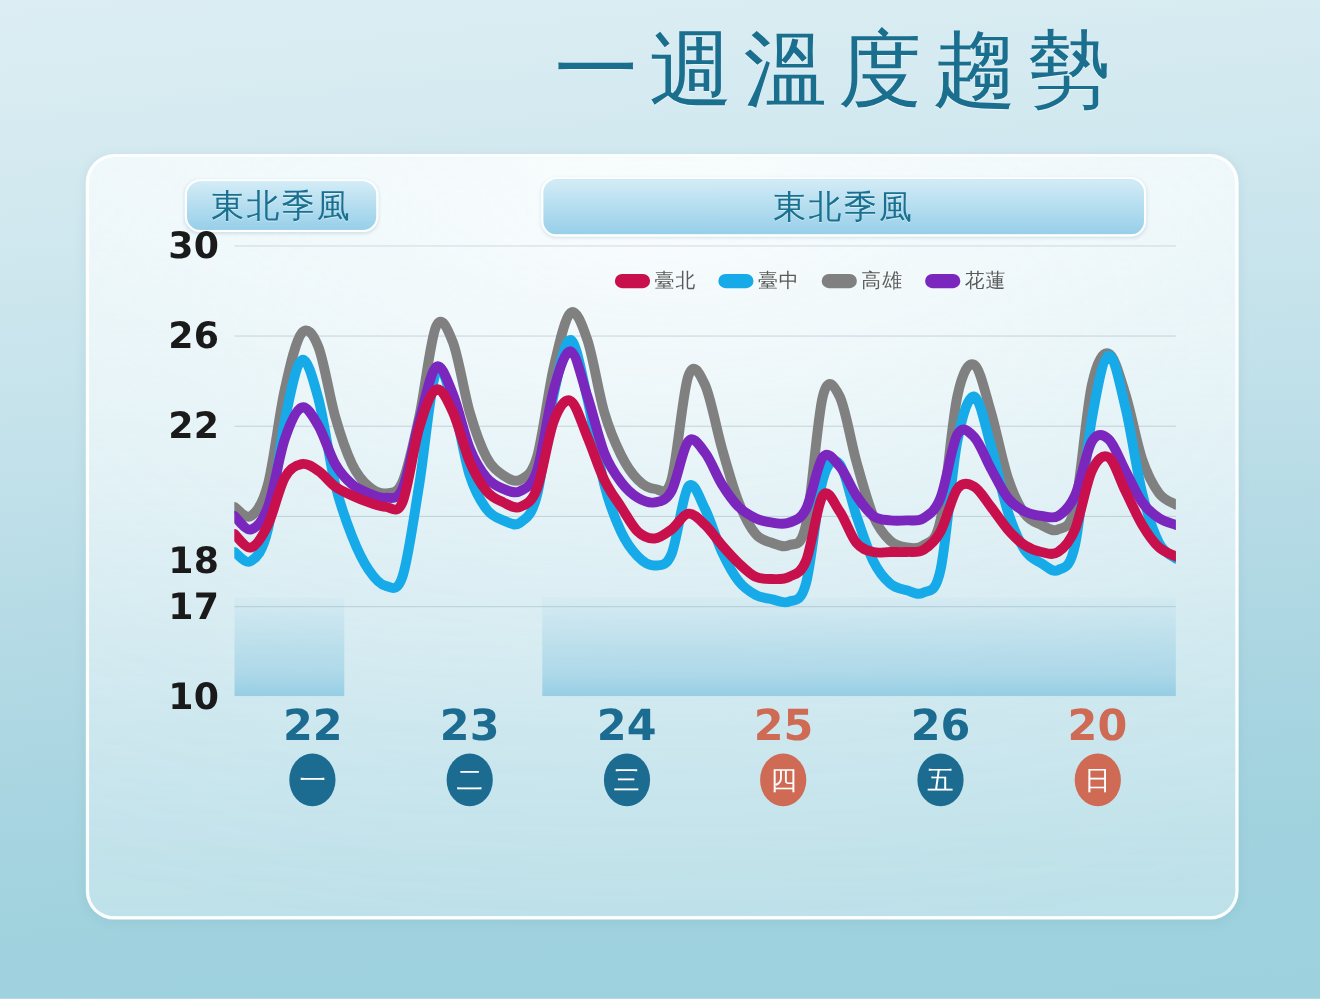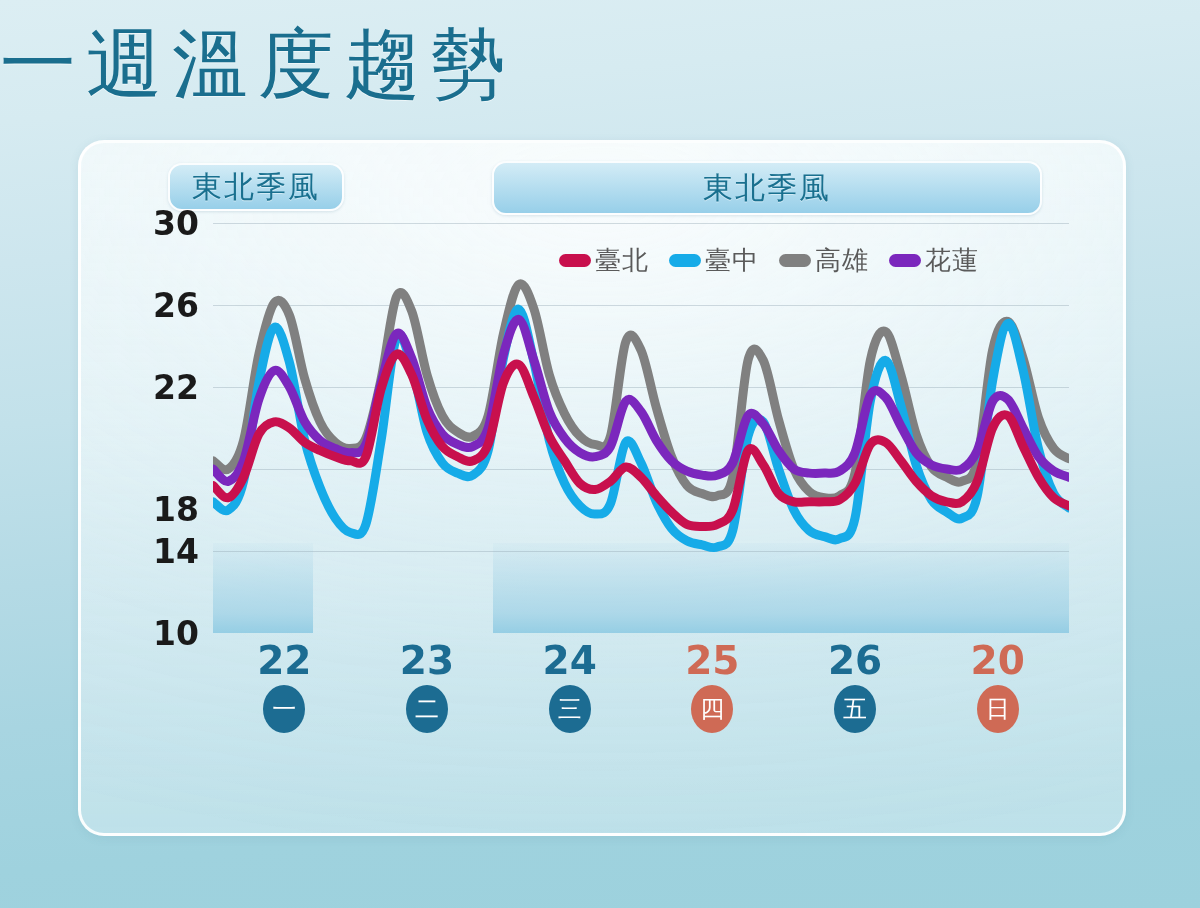--- a/index.html
+++ b/index.html
@@ -23,21 +23,21 @@
         #9cd1dd 100%);
     position: relative;
   }
 
   
   .title {
     position: absolute;
     top: 18px;
     left: 0;
     width: 1020px;
-    text-align: left;
+    text-align: right;
     font-size: 76px;
     font-weight: 400;
     letter-spacing: 10px;
     color: #1a6e8e;
     text-shadow: 0 1px 0 rgba(255,255,255,.55);
     line-height: 1.2;
   }
 
   
   .card {
@@ -121,21 +121,21 @@
     top: 100px;
     display: flex;
     gap: 20px;
     align-items: center;
   }
   .legend-item { display: flex; align-items: center; gap: 4px; }
   .legend-swatch {
     width: 32px; height: 13px; border-radius: 7px;
   }
   .legend-text {
-    font-size: 26px;
+    font-size: 18px;
     color: #5a5a5a;
     letter-spacing: 1px;
   }
 
   
   .dates {
     position: absolute;
     left: 132px;
     top: 498px;
     width: 856px;
@@ -210,21 +210,21 @@
         </div>
     </div>
     <svg class="chart-svg" id="chart-svg" viewBox="0 0 856 410" preserveAspectRatio="none">
         <path d="M 0.00 237.80 C 2.55 239.17, 10.19 249.42, 15.29 246.00 C 20.38 242.58, 25.48 236.43, 30.57 217.30 C 35.67 198.17, 40.76 154.09, 45.86 131.20 C 50.95 108.31, 56.05 86.44, 61.14 79.95 C 66.24 73.46, 71.33 79.61, 76.43 92.25 C 81.52 104.89, 86.62 138.03, 91.71 155.80 C 96.81 173.57, 101.90 188.26, 107.00 198.85 C 112.10 209.44, 117.19 214.91, 122.29 219.35 C 127.38 223.79, 132.48 226.18, 137.57 225.50 C 142.67 224.82, 147.76 226.87, 152.86 215.25 C 157.95 203.63, 163.05 179.38, 168.14 155.80 C 173.24 132.23, 178.33 85.08, 183.43 73.80 C 188.52 62.53, 193.62 75.17, 198.71 88.15 C 203.81 101.13, 208.90 134.27, 214.00 151.70 C 219.10 169.12, 224.19 183.13, 229.29 192.70 C 234.38 202.27, 239.48 205.68, 244.57 209.10 C 249.67 212.52, 254.76 215.93, 259.86 213.20 C 264.95 210.47, 270.05 209.78, 275.14 192.70 C 280.24 175.62, 285.33 132.57, 290.43 110.70 C 295.52 88.83, 300.62 65.60, 305.71 61.50 C 310.81 57.40, 315.90 71.07, 321.00 86.10 C 326.10 101.13, 331.19 134.27, 336.29 151.70 C 341.38 169.12, 346.48 180.40, 351.57 190.65 C 356.67 200.90, 361.76 208.07, 366.86 213.20 C 371.95 218.32, 377.05 221.40, 382.14 221.40 C 387.24 221.40, 392.33 230.28, 397.43 213.20 C 402.52 196.12, 407.62 133.25, 412.71 118.90 C 417.81 104.55, 422.90 116.17, 428.00 127.10 C 433.10 138.03, 438.19 166.73, 443.29 184.50 C 448.38 202.27, 453.48 220.72, 458.57 233.70 C 463.67 246.68, 468.76 256.25, 473.86 262.40 C 478.95 268.55, 484.05 268.89, 489.14 270.60 C 494.24 272.31, 499.33 275.38, 504.43 272.65 C 509.52 269.92, 514.62 276.75, 519.71 254.20 C 524.81 231.65, 529.90 156.82, 535.00 137.35 C 540.10 117.87, 545.19 127.44, 550.29 137.35 C 555.38 147.26, 560.48 178.69, 565.57 196.80 C 570.67 214.91, 575.76 234.04, 580.86 246.00 C 585.95 257.96, 591.05 263.77, 596.14 268.55 C 601.24 273.33, 606.33 274.02, 611.43 274.70 C 616.52 275.38, 621.62 276.75, 626.71 272.65 C 631.81 268.55, 636.90 272.65, 642.00 250.10 C 647.10 227.55, 652.19 160.92, 657.29 137.35 C 662.38 113.77, 667.48 106.26, 672.57 108.65 C 677.67 111.04, 682.76 134.62, 687.86 151.70 C 692.95 168.78, 698.05 195.78, 703.14 211.15 C 708.24 226.53, 713.33 236.77, 718.43 243.95 C 723.52 251.12, 728.62 251.81, 733.71 254.20 C 738.81 256.59, 743.90 261.03, 749.00 258.30 C 754.10 255.57, 759.19 259.67, 764.29 237.80 C 769.38 215.93, 774.48 150.33, 779.57 127.10 C 784.67 103.87, 789.76 97.03, 794.86 98.40 C 799.95 99.77, 805.05 119.24, 810.14 135.30 C 815.24 151.36, 820.33 179.72, 825.43 194.75 C 830.52 209.78, 835.62 218.67, 840.71 225.50 C 845.81 232.33, 853.45 234.04, 856.00 235.75" fill="none" stroke="#808080" stroke-width="9" stroke-linecap="round" stroke-linejoin="round" vector-effect="non-scaling-stroke"></path>
         <path d="M 0.00 278.80 C 2.55 280.17, 10.19 290.42, 15.29 287.00 C 20.38 283.58, 25.48 279.48, 30.57 258.30 C 35.67 237.12, 40.76 185.53, 45.86 159.90 C 50.95 134.28, 56.05 107.97, 61.14 104.55 C 66.24 101.13, 71.33 120.61, 76.43 139.40 C 81.52 158.19, 86.62 196.46, 91.71 217.30 C 96.81 238.14, 101.90 251.47, 107.00 264.45 C 112.10 277.43, 117.19 287.68, 122.29 295.20 C 127.38 302.72, 132.48 308.53, 137.57 309.55 C 142.67 310.57, 147.76 316.73, 152.86 301.35 C 157.95 285.98, 163.05 248.39, 168.14 217.30 C 173.24 186.21, 178.33 127.10, 183.43 114.80 C 188.52 102.50, 193.62 127.78, 198.71 143.50 C 203.81 159.22, 208.90 193.04, 214.00 209.10 C 219.10 225.16, 224.19 233.02, 229.29 239.85 C 234.38 246.68, 239.48 248.05, 244.57 250.10 C 249.67 252.15, 254.76 255.91, 259.86 252.15 C 264.95 248.39, 270.05 247.03, 275.14 227.55 C 280.24 208.08, 285.33 158.88, 290.43 135.30 C 295.52 111.73, 300.62 85.42, 305.71 86.10 C 310.81 86.78, 315.90 117.53, 321.00 139.40 C 326.10 161.27, 331.19 197.14, 336.29 217.30 C 341.38 237.46, 346.48 249.42, 351.57 260.35 C 356.67 271.28, 361.76 277.78, 366.86 282.90 C 371.95 288.03, 377.05 291.44, 382.14 291.10 C 387.24 290.76, 392.33 292.81, 397.43 280.85 C 402.52 268.89, 407.62 226.18, 412.71 219.35 C 417.81 212.52, 422.90 229.94, 428.00 239.85 C 433.10 249.76, 438.19 267.87, 443.29 278.80 C 448.38 289.73, 453.48 298.96, 458.57 305.45 C 463.67 311.94, 468.76 315.02, 473.86 317.75 C 478.95 320.48, 484.05 320.83, 489.14 321.85 C 494.24 322.88, 499.33 326.29, 504.43 323.90 C 509.52 321.51, 514.62 325.95, 519.71 307.50 C 524.81 289.05, 529.90 231.31, 535.00 213.20 C 540.10 195.09, 545.19 193.38, 550.29 198.85 C 555.38 204.32, 560.48 231.31, 565.57 246.00 C 570.67 260.69, 575.76 276.75, 580.86 287.00 C 585.95 297.25, 591.05 303.06, 596.14 307.50 C 601.24 311.94, 606.33 312.28, 611.43 313.65 C 616.52 315.02, 621.62 318.77, 626.71 315.70 C 631.81 312.63, 636.90 318.09, 642.00 295.20 C 647.10 272.31, 652.19 204.66, 657.29 178.35 C 662.38 152.04, 667.48 136.67, 672.57 137.35 C 677.67 138.03, 682.76 165.02, 687.86 182.45 C 692.95 199.88, 698.05 226.18, 703.14 241.90 C 708.24 257.62, 713.33 268.89, 718.43 276.75 C 723.52 284.61, 728.62 285.97, 733.71 289.05 C 738.81 292.12, 743.90 297.93, 749.00 295.20 C 754.10 292.47, 759.19 295.54, 764.29 272.65 C 769.38 249.76, 774.48 186.55, 779.57 157.85 C 784.67 129.15, 789.76 102.16, 794.86 100.45 C 799.95 98.74, 805.05 126.76, 810.14 147.60 C 815.24 168.44, 820.33 205.00, 825.43 225.50 C 830.52 246.00, 835.62 260.69, 840.71 270.60 C 845.81 280.51, 853.45 282.56, 856.00 284.95" fill="none" stroke="#16abe8" stroke-width="9" stroke-linecap="round" stroke-linejoin="round" vector-effect="non-scaling-stroke"></path>
         <path d="M 0.00 246.00 C 2.55 248.05, 10.19 259.67, 15.29 258.30 C 20.38 256.93, 25.48 251.47, 30.57 237.80 C 35.67 224.13, 40.76 191.33, 45.86 176.30 C 50.95 161.27, 56.05 149.65, 61.14 147.60 C 66.24 145.55, 71.33 155.46, 76.43 164.00 C 81.52 172.54, 86.62 189.97, 91.71 198.85 C 96.81 207.73, 101.90 212.86, 107.00 217.30 C 112.10 221.74, 117.19 223.45, 122.29 225.50 C 127.38 227.55, 132.48 230.28, 137.57 229.60 C 142.67 228.92, 147.76 233.02, 152.86 221.40 C 157.95 209.78, 163.05 178.35, 168.14 159.90 C 173.24 141.45, 178.33 114.80, 183.43 110.70 C 188.52 106.60, 193.62 123.00, 198.71 135.30 C 203.81 147.60, 208.90 171.86, 214.00 184.50 C 219.10 197.14, 224.19 205.00, 229.29 211.15 C 234.38 217.30, 239.48 219.35, 244.57 221.40 C 249.67 223.45, 254.76 226.18, 259.86 223.45 C 264.95 220.72, 270.05 220.38, 275.14 205.00 C 280.24 189.63, 285.33 149.31, 290.43 131.20 C 295.52 113.09, 300.62 95.33, 305.71 96.35 C 310.81 97.38, 315.90 121.97, 321.00 137.35 C 326.10 152.72, 331.19 175.62, 336.29 188.60 C 341.38 201.58, 346.48 208.42, 351.57 215.25 C 356.67 222.08, 361.76 226.52, 366.86 229.60 C 371.95 232.67, 377.05 234.72, 382.14 233.70 C 387.24 232.67, 392.33 232.67, 397.43 223.45 C 402.52 214.22, 407.62 184.16, 412.71 178.35 C 417.81 172.54, 422.90 182.11, 428.00 188.60 C 433.10 195.09, 438.19 209.10, 443.29 217.30 C 448.38 225.50, 453.48 232.68, 458.57 237.80 C 463.67 242.93, 468.76 245.66, 473.86 248.05 C 478.95 250.44, 484.05 251.47, 489.14 252.15 C 494.24 252.83, 499.33 254.20, 504.43 252.15 C 509.52 250.10, 514.62 249.76, 519.71 239.85 C 524.81 229.94, 529.90 199.19, 535.00 192.70 C 540.10 186.21, 545.19 195.09, 550.29 200.90 C 555.38 206.71, 560.48 220.03, 565.57 227.55 C 570.67 235.07, 575.76 242.24, 580.86 246.00 C 585.95 249.76, 591.05 249.42, 596.14 250.10 C 601.24 250.78, 606.33 250.44, 611.43 250.10 C 616.52 249.76, 621.62 251.47, 626.71 248.05 C 631.81 244.63, 636.90 242.24, 642.00 229.60 C 647.10 216.96, 652.19 181.42, 657.29 172.20 C 662.38 162.97, 667.48 169.13, 672.57 174.25 C 677.67 179.38, 682.76 193.72, 687.86 202.95 C 692.95 212.17, 698.05 223.11, 703.14 229.60 C 708.24 236.09, 713.33 239.17, 718.43 241.90 C 723.52 244.63, 728.62 245.32, 733.71 246.00 C 738.81 246.68, 743.90 249.07, 749.00 246.00 C 754.10 242.93, 759.19 238.83, 764.29 227.55 C 769.38 216.28, 774.48 186.89, 779.57 178.35 C 784.67 169.81, 789.76 171.86, 794.86 176.30 C 799.95 180.74, 805.05 195.43, 810.14 205.00 C 815.24 214.57, 820.33 226.52, 825.43 233.70 C 830.52 240.88, 835.62 244.63, 840.71 248.05 C 845.81 251.47, 853.45 253.18, 856.00 254.20" fill="none" stroke="#7b27bd" stroke-width="9" stroke-linecap="round" stroke-linejoin="round" vector-effect="non-scaling-stroke"></path>
         <path d="M 0.00 262.40 C 2.55 264.45, 10.19 276.07, 15.29 274.70 C 20.38 273.33, 25.48 264.79, 30.57 254.20 C 35.67 243.61, 40.76 220.38, 45.86 211.15 C 50.95 201.93, 56.05 199.88, 61.14 198.85 C 66.24 197.82, 71.33 201.58, 76.43 205.00 C 81.52 208.42, 86.62 215.59, 91.71 219.35 C 96.81 223.11, 101.90 225.16, 107.00 227.55 C 112.10 229.94, 117.19 231.99, 122.29 233.70 C 127.38 235.41, 132.48 237.80, 137.57 237.80 C 142.67 237.80, 147.76 245.66, 152.86 233.70 C 157.95 221.74, 163.05 183.13, 168.14 166.05 C 173.24 148.97, 178.33 133.59, 183.43 131.20 C 188.52 128.81, 193.62 140.77, 198.71 151.70 C 203.81 162.63, 208.90 184.84, 214.00 196.80 C 219.10 208.76, 224.19 217.30, 229.29 223.45 C 234.38 229.60, 239.48 231.31, 244.57 233.70 C 249.67 236.09, 254.76 239.85, 259.86 237.80 C 264.95 235.75, 270.05 234.38, 275.14 221.40 C 280.24 208.42, 285.33 173.23, 290.43 159.90 C 295.52 146.57, 300.62 139.06, 305.71 141.45 C 310.81 143.84, 315.90 162.29, 321.00 174.25 C 326.10 186.21, 331.19 202.61, 336.29 213.20 C 341.38 223.79, 346.48 229.94, 351.57 237.80 C 356.67 245.66, 361.76 255.57, 366.86 260.35 C 371.95 265.13, 377.05 266.84, 382.14 266.50 C 387.24 266.16, 392.33 262.06, 397.43 258.30 C 402.52 254.54, 407.62 244.63, 412.71 243.95 C 417.81 243.27, 422.90 249.42, 428.00 254.20 C 433.10 258.98, 438.19 266.84, 443.29 272.65 C 448.38 278.46, 453.48 284.27, 458.57 289.05 C 463.67 293.83, 468.76 298.96, 473.86 301.35 C 478.95 303.74, 484.05 303.40, 489.14 303.40 C 494.24 303.40, 499.33 304.08, 504.43 301.35 C 509.52 298.62, 514.62 299.30, 519.71 287.00 C 524.81 274.70, 529.90 235.07, 535.00 227.55 C 540.10 220.03, 545.19 234.72, 550.29 241.90 C 555.38 249.08, 560.48 264.45, 565.57 270.60 C 570.67 276.75, 575.76 277.43, 580.86 278.80 C 585.95 280.17, 591.05 278.80, 596.14 278.80 C 601.24 278.80, 606.33 279.14, 611.43 278.80 C 616.52 278.46, 621.62 279.82, 626.71 276.75 C 631.81 273.68, 636.90 269.58, 642.00 260.35 C 647.10 251.13, 652.19 228.23, 657.29 221.40 C 662.38 214.57, 667.48 216.62, 672.57 219.35 C 677.67 222.08, 682.76 231.31, 687.86 237.80 C 692.95 244.29, 698.05 252.49, 703.14 258.30 C 708.24 264.11, 713.33 269.23, 718.43 272.65 C 723.52 276.07, 728.62 277.77, 733.71 278.80 C 738.81 279.83, 743.90 282.22, 749.00 278.80 C 754.10 275.38, 759.19 270.60, 764.29 258.30 C 769.38 246.00, 774.48 215.93, 779.57 205.00 C 784.67 194.07, 789.76 189.63, 794.86 192.70 C 799.95 195.77, 805.05 213.20, 810.14 223.45 C 815.24 233.70, 820.33 245.66, 825.43 254.20 C 830.52 262.74, 835.62 269.92, 840.71 274.70 C 845.81 279.48, 853.45 281.53, 856.00 282.90" fill="none" stroke="#c8104d" stroke-width="9" stroke-linecap="round" stroke-linejoin="round" vector-effect="non-scaling-stroke"></path>
       </svg>
     <div id="ylabels">
         <div class="ylab" style="top: 100%;">10</div>
-        <div class="ylab" style="top: 80%;">14</div>
+        <div class="ylab" style="top: 80%;">17</div>
         <div class="ylab" style="top: 60%; margin-top: 40px;">18</div>
         <div class="ylab" style="top: 40%;">22</div>
         <div class="ylab" style="top: 20%;">26</div>
         <div class="ylab" style="top: 0%;">30</div>
       </div>
   </div>
 
   <div class="dates" id="dates">
       <div class="date-col">
         <div class="date-num wk">22</div>

